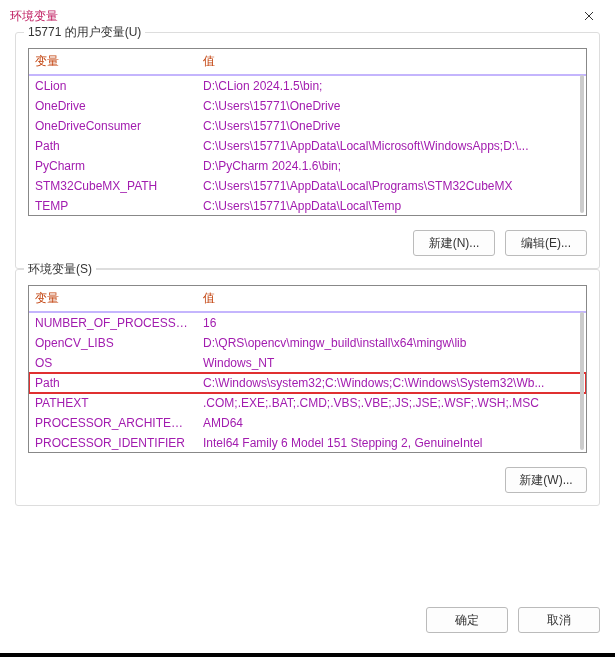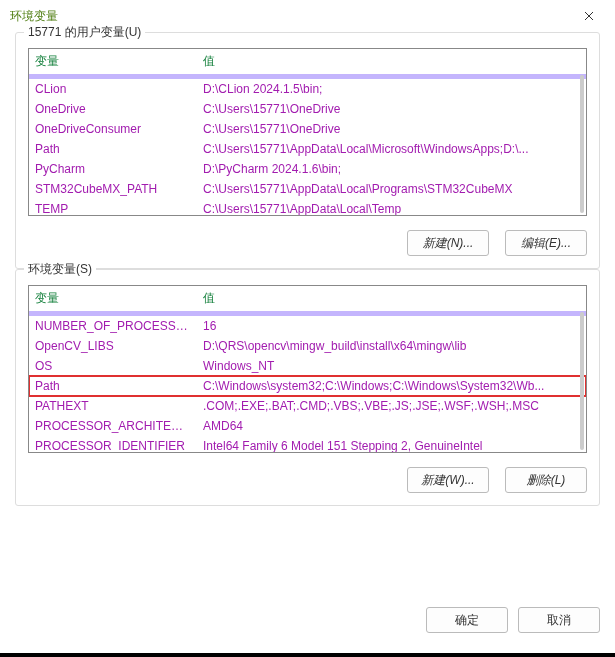--- a/index.html
+++ b/index.html
@@ -1,31 +1,31 @@
 <!DOCTYPE html>
 <html><head>
 <meta charset="utf-8">
 <style>
 * { box-sizing: border-box; margin: 0; padding: 0; font-family: "Microsoft YaHei", "Segoe UI", sans-serif; font-size: 12px; }
 body { background: #fff; width: 615px; height: 657px; overflow: hidden; position: relative; }
 .titlebar { height: 32px; display: flex; align-items: center; padding: 0 10px; justify-content: space-between; }
-.titlebar .title { color: #4d7c0f; }
+.titlebar .title { color: #be185d; }
 .close-x { width: 32px; height: 32px; display: flex; align-items: center; justify-content: center; color: #333; cursor: pointer; }
 .close-x svg { width: 10px; height: 10px; }
 .content { padding: 0 15px; }
 .group { border: 1px solid #ddd; border-radius: 3px; padding: 15px 12px 12px; position: relative; }
 .group-label { position: absolute; top: -9px; left: 8px; background: #fff; padding: 0 4px; color: #333; }
 .table-wrap { border: 1px solid #888; height: 168px; overflow: hidden; position: relative; }
 .table { width: 100%; border-collapse: collapse; table-layout: fixed; }
-.table th { text-align: left; font-weight: normal; border-bottom: 5px solid #c4b5fd; padding: 4px 6px; color: #15803d; background: #fff; }
+.table th { text-align: left; font-weight: normal; border-bottom: 2px solid #c4b5fd; padding: 4px 6px; color: #c2410c; background: #fff; }
 .table td { padding: 3px 6px; color: #a21caf; white-space: nowrap; overflow: hidden; text-overflow: ellipsis; }
 .col-name { width: 168px; }
 .table tr.selected { outline: 2px solid #e03030; outline-offset: -1px; }
 .scrollbar { position: absolute; right: 2px; top: 26px; bottom: 2px; width: 4px; background: #ccc; border-radius: 2px; }
-.btn-row { display: flex; justify-content: flex-end; gap: 16px; margin-top: 14px; font-style: italic; }
+.btn-row { display: flex; justify-content: flex-end; gap: 10px; margin-top: 14px; }
 .btn { min-width: 82px; height: 26px; border: 1px solid #bbb; background: #fdfdfd; border-radius: 3px; display: flex; align-items: center; justify-content: center; padding: 0 12px; cursor: pointer; color: #333; }
 .footer { position: absolute; bottom: 24px; right: 15px; display: flex; gap: 10px; }
 .bottom-edge { position: absolute; bottom: 0; left: 0; right: 0; height: 4px; background: #000; }
 </style>
 </head>
 <body>
 
 <div class="titlebar">
   <span class="title">环境变量</span>
   <div class="close-x">
@@ -124,21 +124,20 @@
             <tr>
               <td class="col-name">PROCESSOR_IDENTIFIER</td>
               <td>Intel64 Family 6 Model 151 Stepping 2, GenuineIntel</td>
             </tr>
           </tbody>
       </table>
       <div class="scrollbar"></div>
     </div>
     <div class="btn-row">
       <div class="btn">新建(W)...</div>
-      <div class="btn">删除(L)</div>
     </div>
   </div>
 
 </div>
 
 <div class="footer">
   <div class="btn">确定</div>
   <div class="btn">取消</div>
 </div>
 

